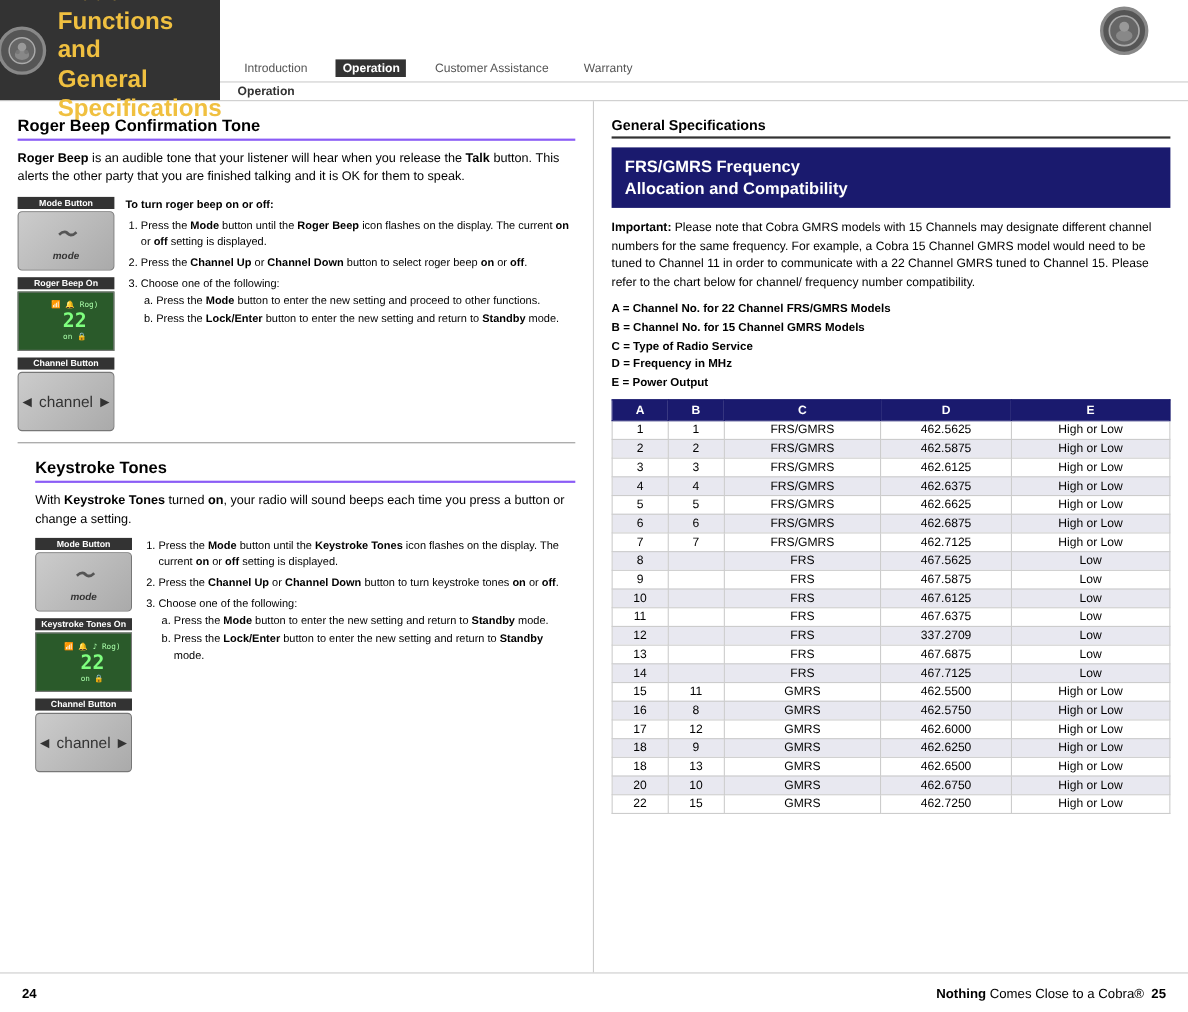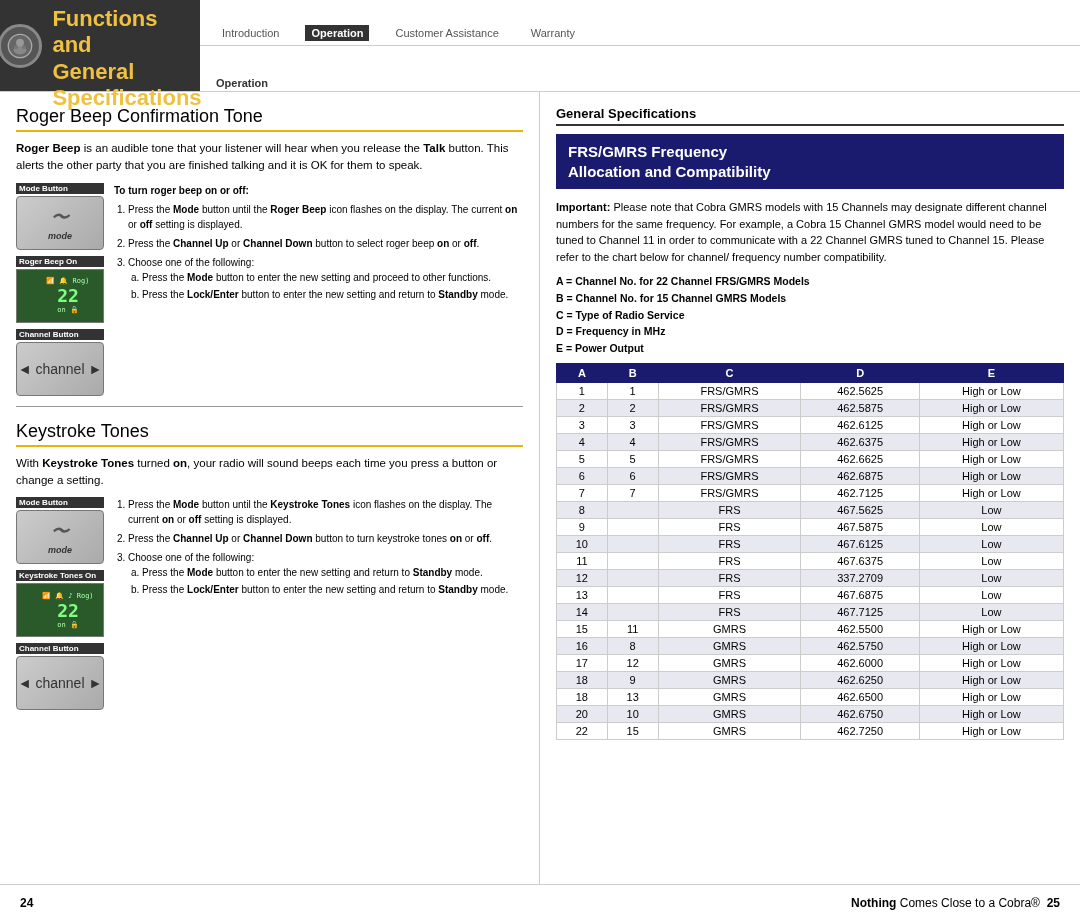--- a/index.html
+++ b/index.html
@@ -48,21 +48,20 @@
       font-size: 22px;
       font-weight: bold;
       line-height: 1.2;
     }
     .header-title h1 span { color: #f0c040; }
     .header-right {
       flex: 1;
       display: flex;
       flex-direction: column;
       justify-content: flex-end;
-      gap: 29px;
     }
     .header-nav {
       display: flex;
       align-items: center;
       padding: 4px 16px;
       border-bottom: 1px solid #ccc;
     }
     .header-nav-item {
       font-size: 11px;
       color: #555;
@@ -99,23 +98,23 @@
       overflow: hidden;
     }
     
     .right-col {
       width: 50%;
       padding: 14px 16px;
       overflow: hidden;
     }
     
     .section-header {
-      font-weight: normal;
-      font-size: 18px;
-      border-bottom: 2px solid #eab308;
+      font-weight: bold;
+      font-size: 15px;
+      border-bottom: 2px solid #8b5cf6;
       padding-bottom: 3px;
       margin-bottom: 8px;
     }
     .section-header-right {
       font-weight: bold;
       font-size: 13px;
       border-bottom: 2px solid #333;
       padding-bottom: 3px;
       margin-bottom: 8px;
     }
@@ -142,20 +141,21 @@
     .sub-block {
       display: flex;
       margin-bottom: 10px;
       gap: 10px;
     }
     .sub-block-images {
       display: flex;
       flex-direction: column;
       gap: 6px;
       flex-shrink: 0;
+      text-align: center;
     }
     .device-image-label {
       font-size: 8px;
       font-weight: bold;
       background: #333;
       color: #fff;
       padding: 1px 3px;
       margin-bottom: 2px;
     }
     .sub-block-text {
@@ -174,21 +174,21 @@
       margin-bottom: 4px;
     }
     .sub-block-text ol li ul {
       padding-left: 14px;
       list-style: lower-alpha;
     }
     .sub-block-text ol li ul li {
       margin-bottom: 2px;
     }
     
-    .keystroke-section { margin-top: 14px; }
+    .keystroke-section { margin-top: 14px; margin-left: 16px; }
     
     .footer {
       height: 36px;
       display: flex;
       align-items: center;
       border-top: 1px solid #ccc;
       padding: 0 20px;
     }
     .footer-page-left {
       font-size: 12px;

